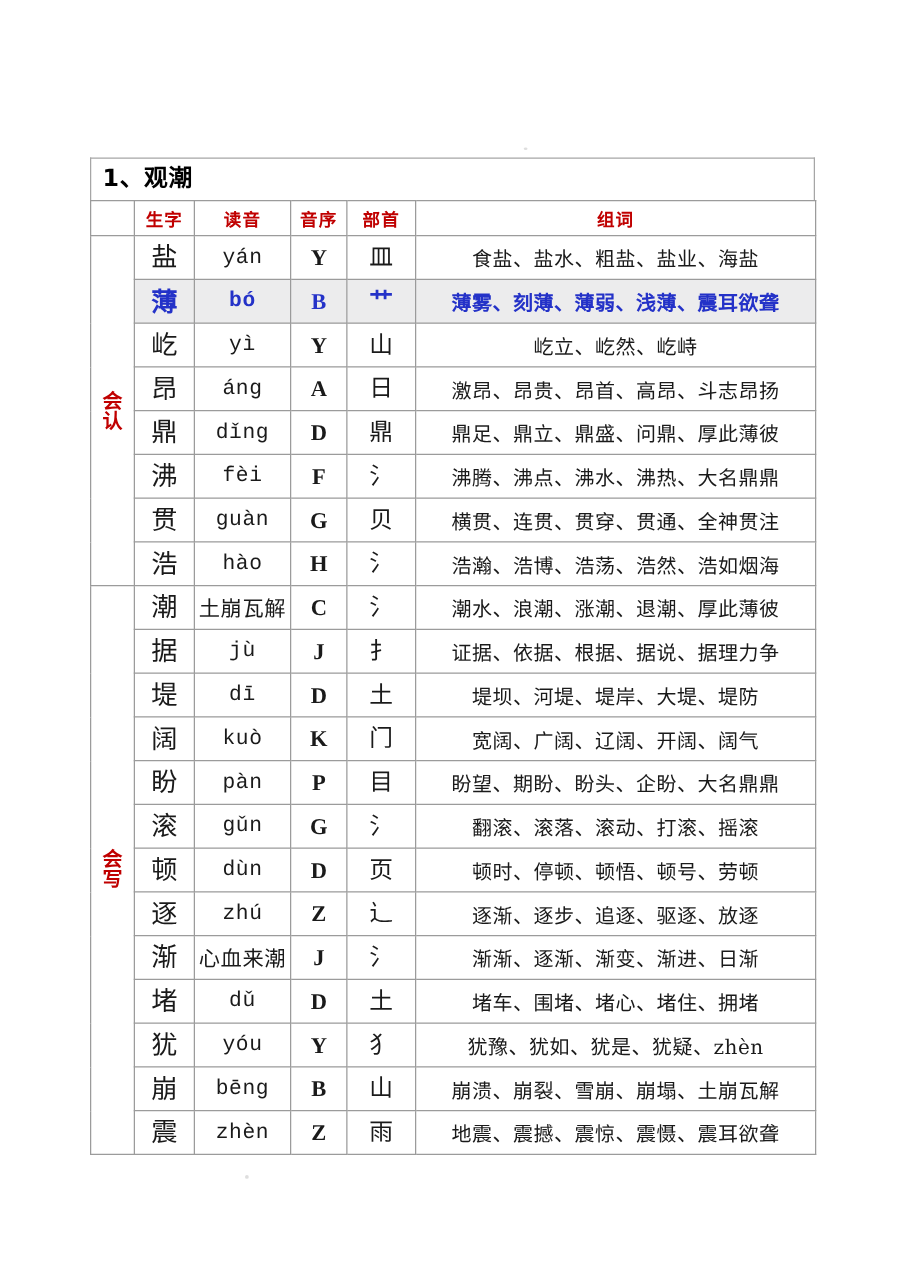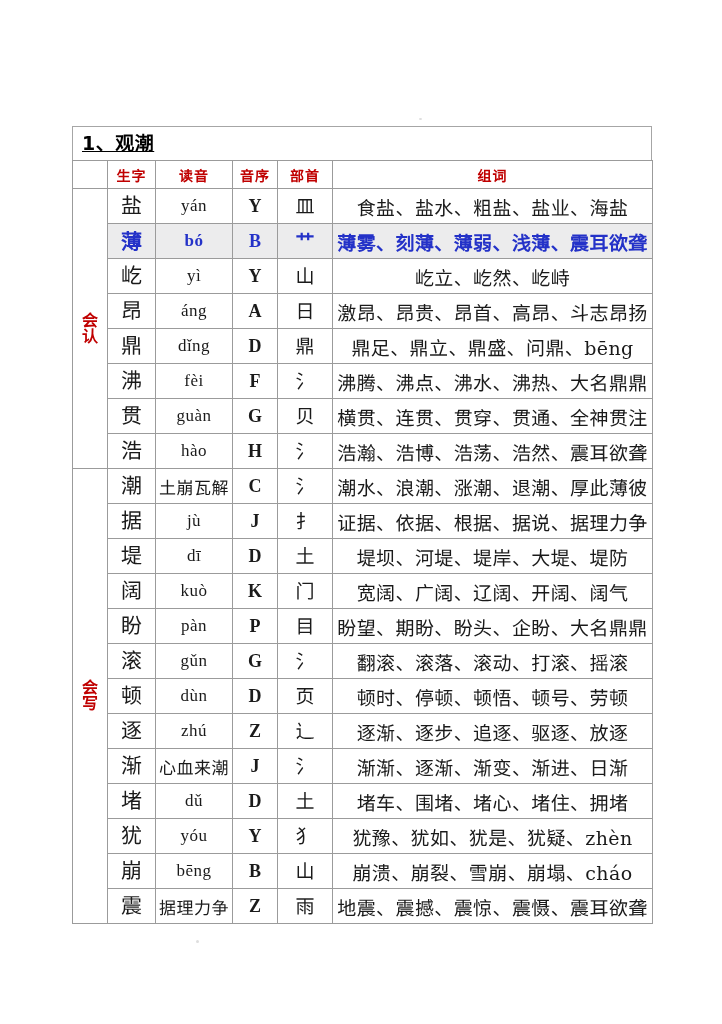--- a/index.html
+++ b/index.html
@@ -44,21 +44,20 @@
     padding-left: 9px;
     background: #ffffff;
   }
   .lesson-title {
     font-family: "DejaVu Sans", "Liberation Sans", sans-serif;
     font-weight: bold;
     font-size: 19px;
     color: #000000;
     letter-spacing: 0.5px;
     line-height: 1;
-    text-decoration: underline;
   }
 
   
   table.vocab {
     border-collapse: collapse;
     table-layout: fixed;
     width: 580px;
     background: #ffffff;
     border-radius: 18px;
   }
@@ -97,40 +96,40 @@
   
   tr.data-row { height: 35px; }
 
   td.cell-zi {
     font-family: "DejaVu Serif", "Liberation Serif", serif;
     font-size: 21px;
     color: #1a1a1a;
     line-height: 1;
   }
   td.cell-pinyin {
-    font-family: Liberation Serif, serif;
+    font-family: Liberation Mono, monospace;
     font-size: 17px;
     color: #1a1a1a;
     letter-spacing: 0.5px;
   }
   td.cell-order {
     font-family: "Liberation Serif", "DejaVu Serif", serif;
     font-weight: bold;
     font-size: 18px;
     color: #1a1a1a;
   }
   td.cell-radical {
     font-family: "DejaVu Serif", "Liberation Serif", serif;
     font-size: 19px;
     color: #1a1a1a;
     line-height: 1;
   }
   td.cell-words {
     font-family: "DejaVu Serif", "Liberation Serif", serif;
-    font-size: 19px;
+    font-size: 16px;
     color: #1a1a1a;
     text-align: left;
     padding-left: 10px;
     letter-spacing: 0.4px;
     white-space: nowrap;
   }
 
   
   tr.row-highlight td {
     background: #ececed;
@@ -236,42 +235,42 @@
             <td class="cell-pinyin">áng</td>
             <td class="cell-order">A</td>
             <td class="cell-radical">日</td>
             <td class="cell-words">激昂、昂贵、昂首、高昂、斗志昂扬</td>
           </tr>
           <tr class="data-row">
             <td class="cell-zi">鼎</td>
             <td class="cell-pinyin">dǐng</td>
             <td class="cell-order">D</td>
             <td class="cell-radical">鼎</td>
-            <td class="cell-words">鼎足、鼎立、鼎盛、问鼎、bēng</td>
+            <td class="cell-words">鼎足、鼎立、鼎盛、问鼎、厚此薄彼</td>
           </tr>
           <tr class="data-row">
             <td class="cell-zi">沸</td>
             <td class="cell-pinyin">fèi</td>
             <td class="cell-order">F</td>
             <td class="cell-radical">氵</td>
             <td class="cell-words">沸腾、沸点、沸水、沸热、大名鼎鼎</td>
           </tr>
           <tr class="data-row">
             <td class="cell-zi">贯</td>
             <td class="cell-pinyin">guàn</td>
             <td class="cell-order">G</td>
             <td class="cell-radical">贝</td>
             <td class="cell-words">横贯、连贯、贯穿、贯通、全神贯注</td>
           </tr>
           <tr class="data-row">
             <td class="cell-zi">浩</td>
             <td class="cell-pinyin">hào</td>
             <td class="cell-order">H</td>
             <td class="cell-radical">氵</td>
-            <td class="cell-words">浩瀚、浩博、浩荡、浩然、震耳欲聋</td>
+            <td class="cell-words">浩瀚、浩博、浩荡、浩然、浩如烟海</td>
           </tr>
           <tr class="data-row">
             <td class="cell-group" rowspan="13">
               <div class="group-stack">
                 <span>会</span>
                 <span>写</span>
               </div>
             </td>
             <td class="cell-zi">潮</td>
             <td class="cell-pinyin">土崩瓦解</td>
@@ -347,25 +346,25 @@
             <td class="cell-pinyin">yóu</td>
             <td class="cell-order">Y</td>
             <td class="cell-radical">犭</td>
             <td class="cell-words">犹豫、犹如、犹是、犹疑、zhèn</td>
           </tr>
           <tr class="data-row">
             <td class="cell-zi">崩</td>
             <td class="cell-pinyin">bēng</td>
             <td class="cell-order">B</td>
             <td class="cell-radical">山</td>
-            <td class="cell-words">崩溃、崩裂、雪崩、崩塌、cháo</td>
+            <td class="cell-words">崩溃、崩裂、雪崩、崩塌、土崩瓦解</td>
           </tr>
           <tr class="data-row">
             <td class="cell-zi">震</td>
-            <td class="cell-pinyin">据理力争</td>
+            <td class="cell-pinyin">zhèn</td>
             <td class="cell-order">Z</td>
             <td class="cell-radical">雨</td>
             <td class="cell-words">地震、震撼、震惊、震慑、震耳欲聋</td>
           </tr>
         </tbody>
     </table>
 
   </div>
 
   <div class="speck" style="left:196px; top:940px; width:3px; height:3px;"></div>

